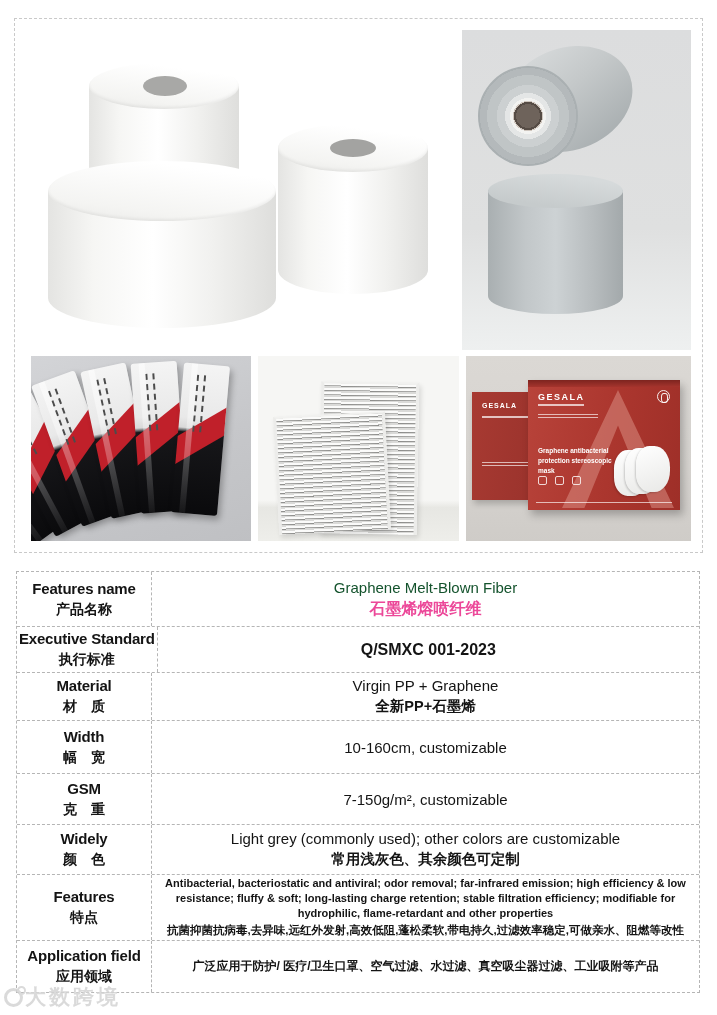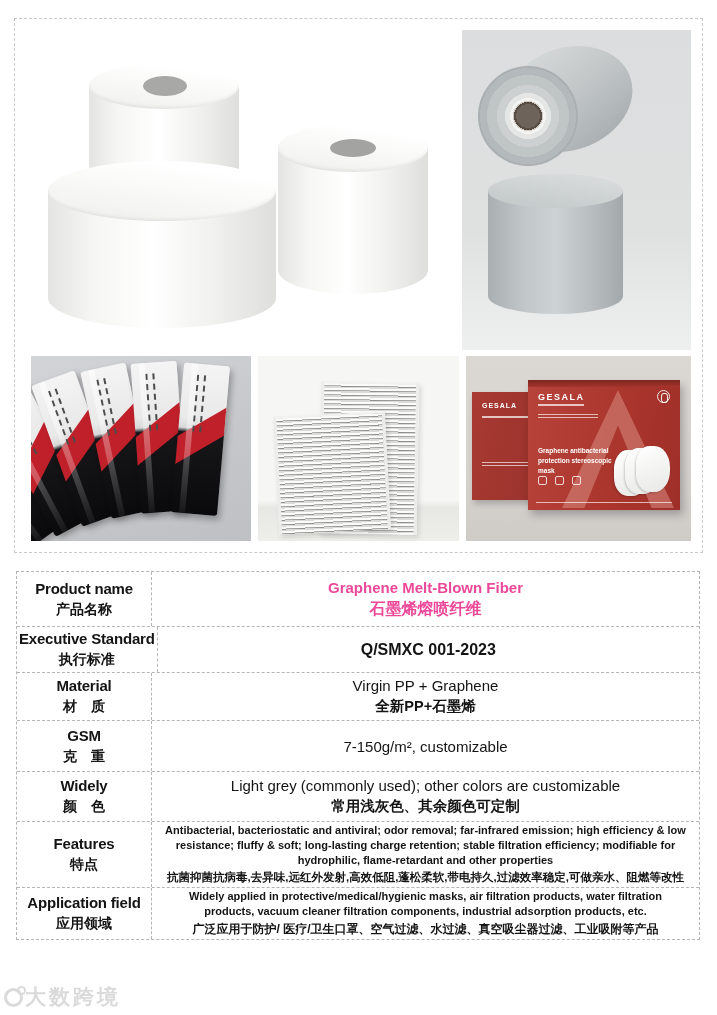--- a/index.html
+++ b/index.html
@@ -75,21 +75,21 @@
   .spec { position:absolute; left:16px; top:571px; width:684px; border:1px dashed #b5b5b5; background:#fff; }
   .srow { display:flex; border-top:1px dashed #b5b5b5; align-items:stretch; }
   .srow:first-child { border-top:none; }
   .slabel { flex:0 0 135px; border-right:1px dashed #b5b5b5; display:flex; flex-direction:column; justify-content:center; align-items:center; gap:4px; padding:2px 2px; }
   .sval { flex:1 1 auto; display:flex; flex-direction:column; justify-content:center; align-items:center; text-align:center; padding:3px 12px; gap:3px; }
   .lab-en { font-size:15px; font-weight:700; color:#141414; white-space:nowrap; letter-spacing:-0.2px; }
   .lab-zh { font-size:14px; font-weight:700; color:#141414; }
   .val-en { font-size:15px; font-weight:500; color:#141414; }
   .val-zh { font-size:14.5px; font-weight:700; color:#141414; }
   .sval div:empty { display:none; }
-  .accent .val-en { color:#ec4899; font-weight:700; }
+  .accent .val-en { color:#14532d; font-weight:400; }
   .accent .val-zh { color:#ec4899; font-size:16px; }
   .std .val-en { font-weight:600; font-size:16px; }
   .small .val-en { font-size:11px; font-weight:600; line-height:1.32; }
   .small .val-zh { font-size:12px; line-height:1.35;text-align:center; }
   .features .val-zh { white-space:nowrap; font-size:11.5px; }
   .h54{height:54px}.h46{height:46px}.h48{height:48px}.h53{height:53px}.h51{height:51px}.h50{height:50px}.h66{height:66px}.h52{height:52px}
 
   
   .watermark { position:absolute; left:4px; top:983px; display:flex; align-items:center; gap:2px; z-index:6; opacity:0.85; }
   .wm-icon { position:relative; width:19px; height:19px; border:3px solid #d4d4d4; border-radius:50%; display:inline-block; }
@@ -185,21 +185,21 @@
         </span>
       <span class="box-rule"></span>
     </div>
   </div>
 </div>
 
 <div class="spec">
 
   <div class="srow h54 accent">
     <div class="slabel">
-      <div class="lab-en">Product name</div>
+      <div class="lab-en">Features name</div>
       <div class="lab-zh">产品名称</div>
     </div>
     <div class="sval">
       <div class="val-en">Graphene Melt-Blown Fiber</div>
       <div class="val-zh">石墨烯熔喷纤维</div>
     </div>
   </div>
 
   <div class="srow h46 std">
     <div class="slabel">
@@ -216,20 +216,30 @@
     <div class="slabel">
       <div class="lab-en">Material</div>
       <div class="lab-zh">材　质</div>
     </div>
     <div class="sval">
       <div class="val-en">Virgin PP + Graphene</div>
       <div class="val-zh">全新PP+石墨烯</div>
     </div>
   </div>
 
+  <div class="srow h53">
+    <div class="slabel">
+      <div class="lab-en">Width</div>
+      <div class="lab-zh">幅　宽</div>
+    </div>
+    <div class="sval">
+      <div class="val-en">10-160cm, customizable</div>
+
+    </div>
+  </div>
 
   <div class="srow h51">
     <div class="slabel">
       <div class="lab-en">GSM</div>
       <div class="lab-zh">克　重</div>
     </div>
     <div class="sval">
       <div class="val-en">7-150g/m², customizable</div>
 
     </div>
@@ -256,21 +266,20 @@
       <div class="val-zh">抗菌抑菌抗病毒,去异味,远红外发射,高效低阻,蓬松柔软,带电持久,过滤效率稳定,可做亲水、阻燃等改性</div>
     </div>
   </div>
 
   <div class="srow h52 small application">
     <div class="slabel">
       <div class="lab-en">Application field</div>
       <div class="lab-zh">应用领域</div>
     </div>
     <div class="sval">
-      <div class="val-en">Widely applied in protective/medical/hygienic masks, air filtration products, water filtration products, vacuum cleaner filtration components, industrial adsorption products, etc.</div>
       <div class="val-zh">广泛应用于防护/ 医疗/卫生口罩、空气过滤、水过滤、真空吸尘器过滤、工业吸附等产品</div>
     </div>
   </div>
 
 </div>
 
 <div class="watermark">
   <span class="wm-icon"></span>
   <span class="wm-text">大数跨境</span>
 </div>

